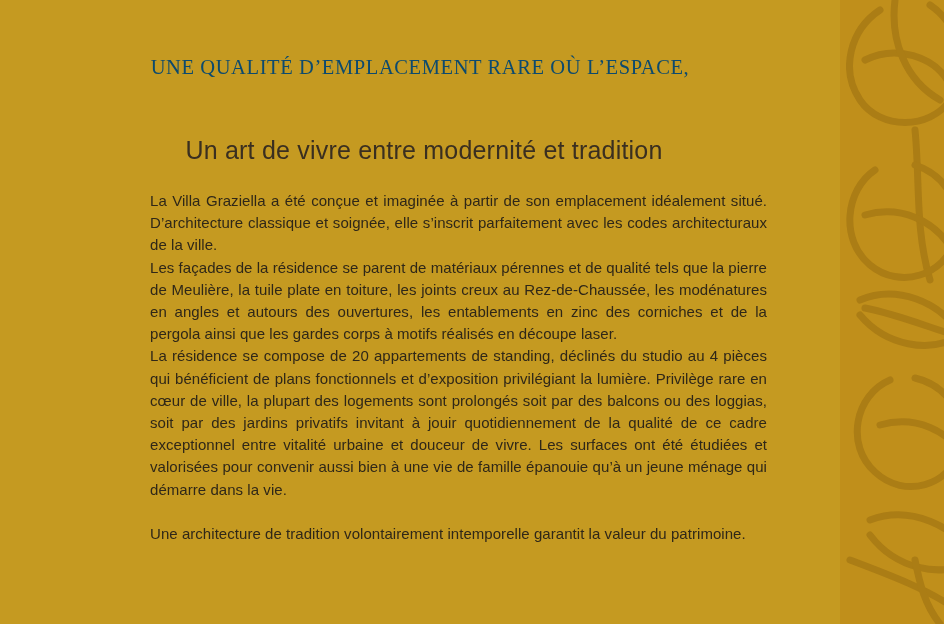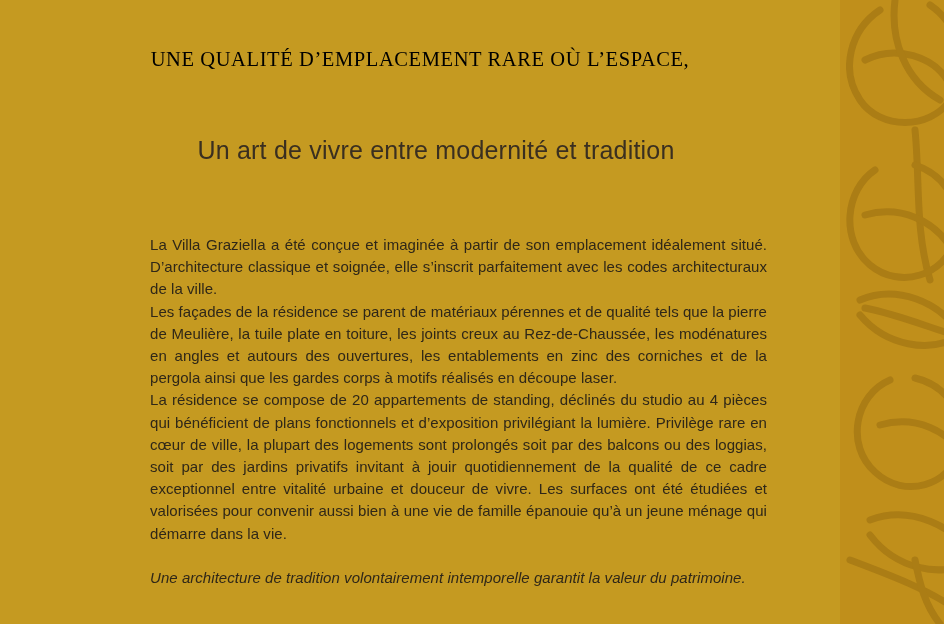--- a/index.html
+++ b/index.html
@@ -40,69 +40,67 @@
   }
   .content {
     position: absolute;
     top: 0;
     left: 0;
     width: 840px;
     height: 624px;
   }
   .headline {
     position: absolute;
-    top: 44px;
+    top: 52px;
     left: 0;
     width: 840px;
     text-align: center;
     font-family: "Liberation Serif", serif;
     font-size: 20.5px;
     letter-spacing: 0.6px;
     line-height: 30px;
-    color: #000000;
+    color: #0c4a6e;
     font-weight: 400;
   }
   .headline .line {
     display: block;
     white-space: nowrap;
   }
   .subhead {
     position: absolute;
     top: 136px;
-    left: 16px;
+    left: 4px;
     width: 840px;
     text-align: center;
     font-family: "Liberation Sans", sans-serif;
     font-size: 25px;
     font-weight: 300;
     color: #3a2f20;
     letter-spacing: 0.2px;
   }
   .body-copy {
     position: absolute;
     top: 190px;
     left: 150px;
     width: 617px;
     font-size: 15px;
     line-height: 22.2px;
     color: #2f2718;
     text-align: justify;
     font-weight: 400;
     letter-spacing: 0.05px;
-    margin-top: 44px;
   }
   .body-copy p {
     margin: 0;
   }
   .body-copy p.gap {
     margin-top: 22px;
   }
   .body-copy p:last-child {
     text-align: left;
-    font-style: italic;
   }
 </style>
 </head>
 <body>
 
 <div class="page">
 
   <div class="content">
 
     <div class="headline">

